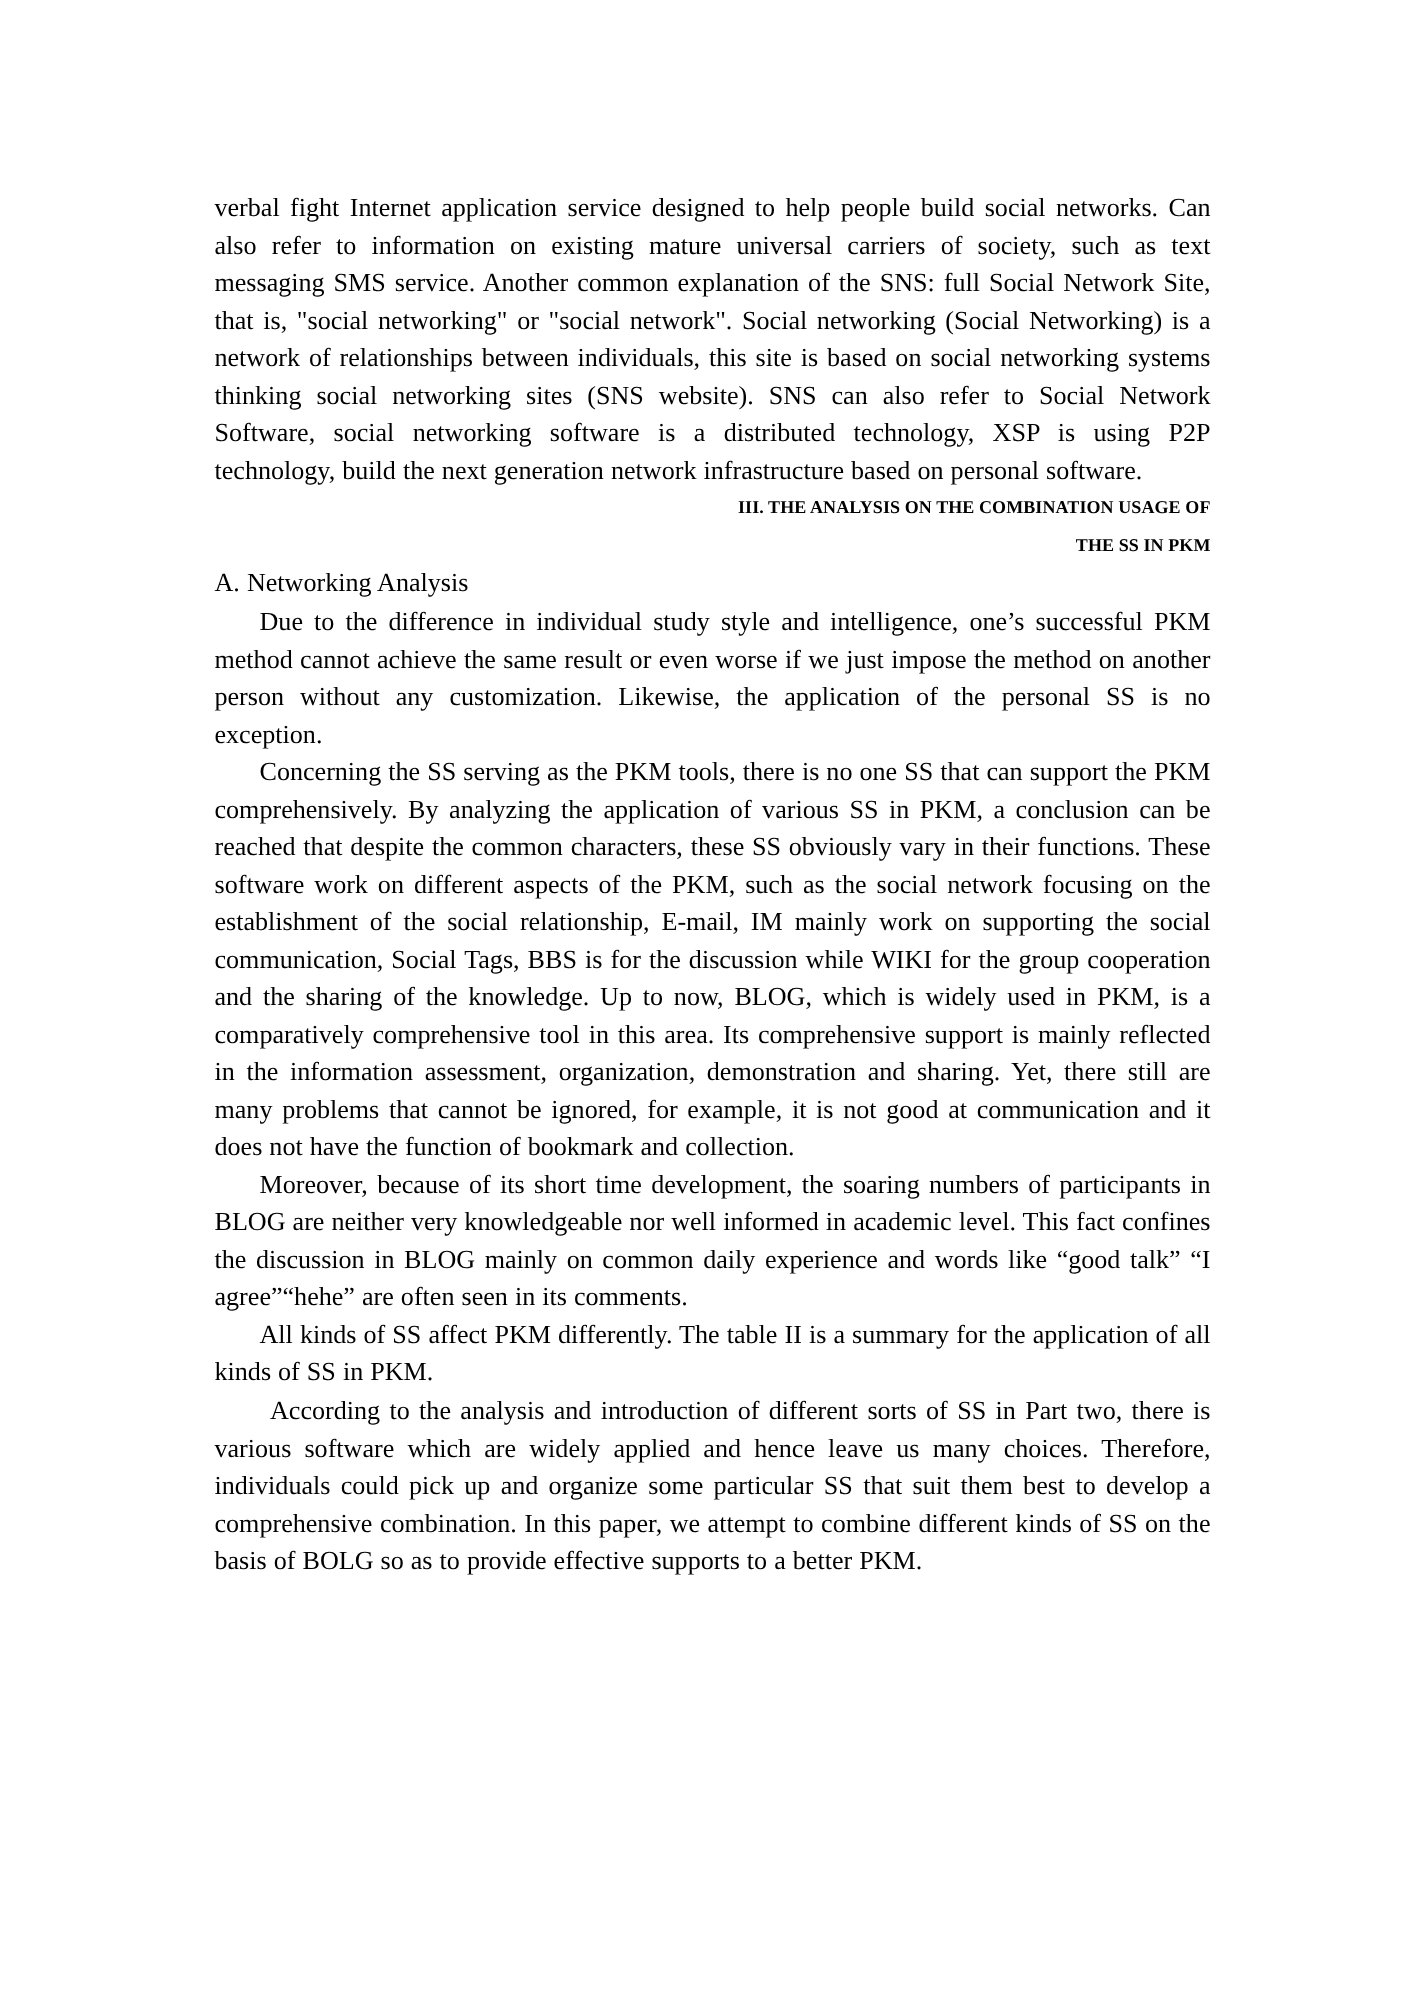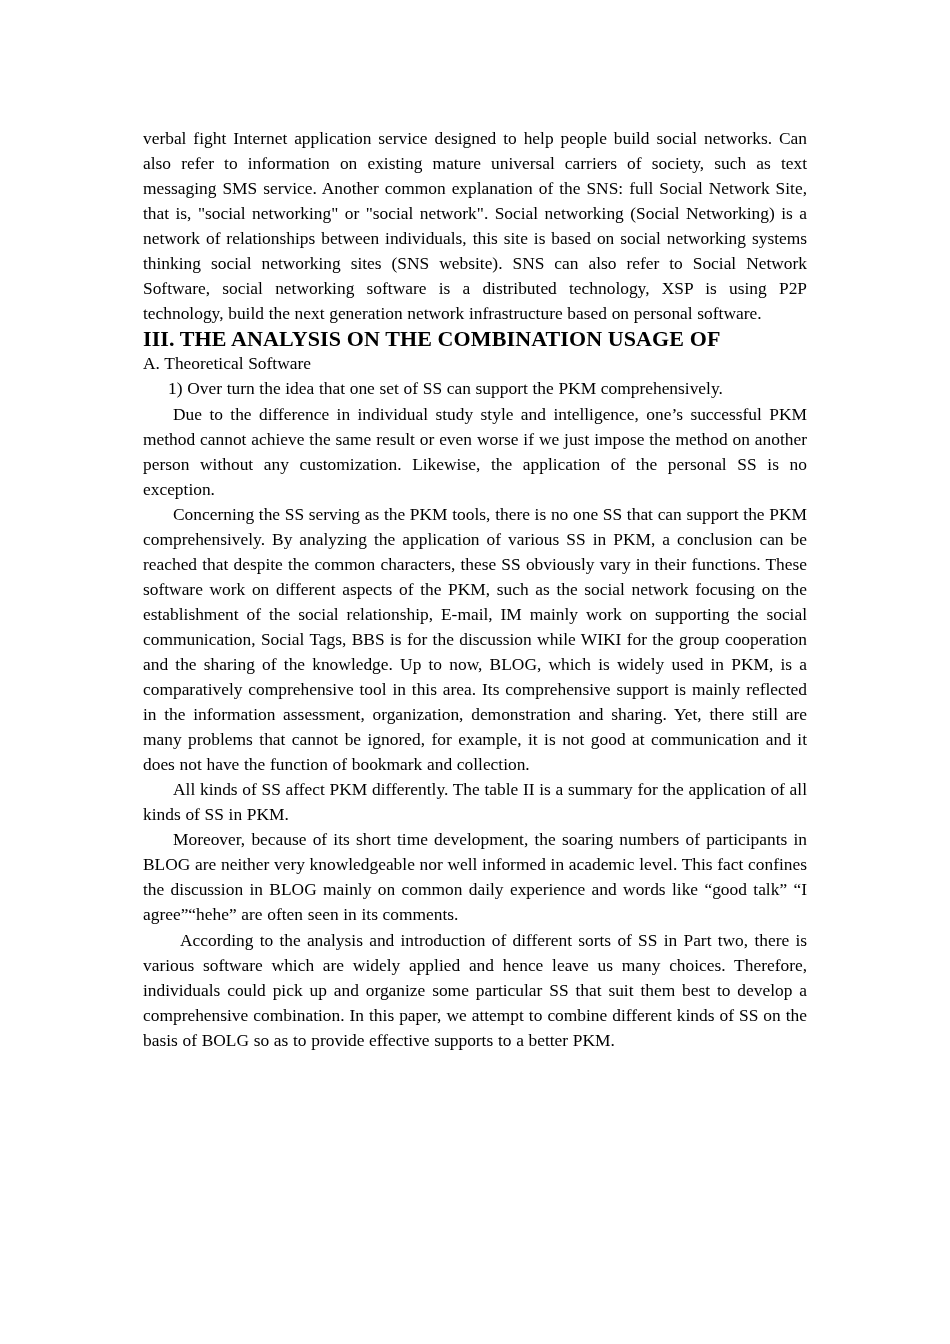--- a/index.html
+++ b/index.html
@@ -39,24 +39,24 @@
     -webkit-hyphens: none;
   }
   p.no-indent { text-indent: 0; }
   p.indent-sm { text-indent: 25px; }
   p.indent-md { text-indent: 30px; }
   p.indent-lg { text-indent: 37px; }
   p.last-line-left { text-align-last: left; }
   h2.section-heading {
     margin: 0;
     padding: 0;
-    font-size: 22px;
+    font-size: 12px;
     line-height: 25.05px;
     font-weight: bold;
-    text-align: left;
+    text-align: right;
     letter-spacing: 0.005em;
   }
   h2.section-heading .heading-line {
     display: block;
   }
   .sub-heading {
     margin: 0;
     padding: 0;
     font-size: 17.4px;
     line-height: 25.05px;
@@ -68,31 +68,31 @@
 <body>
 
 <div class="page">
   <div class="text-column">
 
     <p class="body-par no-indent last-line-left">verbal fight Internet application service designed to help people build social networks. Can also refer to information on existing mature universal carriers of society, such as text messaging SMS service. Another common explanation of the SNS: full Social Network Site, that is, "social networking" or "social network". Social networking (Social Networking) is a network of relationships between individuals, this site is based on social networking systems thinking social networking sites (SNS website). SNS can also refer to Social Network Software, social networking software is a distributed technology, XSP is using P2P technology, build the next generation network infrastructure based on personal software.</p>
 
 
     <h2 class="section-heading">
       <span class="heading-line">III. THE ANALYSIS ON THE COMBINATION USAGE OF</span>
+      <span class="heading-line">THE SS IN PKM</span>
     </h2>
 
-    <p class="body-par sub-heading">A. Theoretical Software</p>
+    <p class="body-par sub-heading">A. Networking Analysis</p>
 
-    <p class="body-par indent-sm last-line-left">1) Over turn the idea that one set of SS can support the PKM comprehensively.</p>
 
     <p class="body-par indent-md last-line-left">Due to the difference in individual study style and intelligence, one’s successful PKM method cannot achieve the same result or even worse if we just impose the method on another person without any customization. Likewise, the application of the personal SS is no exception.</p>
 
     <p class="body-par indent-md last-line-left">Concerning the SS serving as the PKM tools, there is no one SS that can support the PKM comprehensively. By analyzing the application of various SS in PKM, a conclusion can be reached that despite the common characters, these SS obviously vary in their functions. These software work on different aspects of the PKM, such as the social network focusing on the establishment of the social relationship, E-mail, IM mainly work on supporting the social communication, Social Tags, BBS is for the discussion while WIKI for the group cooperation and the sharing of the knowledge. Up to now, BLOG, which is widely used in PKM, is a comparatively comprehensive tool in this area. Its comprehensive support is mainly reflected in the information assessment, organization, demonstration and sharing. Yet, there still are many problems that cannot be ignored, for example, it is not good at communication and it does not have the function of bookmark and collection.</p>
 
+    <p class="body-par indent-md last-line-left">Moreover, because of its short time development, the soaring numbers of participants in BLOG are neither very knowledgeable nor well informed in academic level. This fact confines the discussion in BLOG mainly on common daily experience and words like “good talk” “I agree”“hehe” are often seen in its comments.</p>
+
     <p class="body-par indent-md last-line-left">All kinds of SS affect PKM differently. The table II is a summary for the application of all kinds of SS in PKM.</p>
-
-    <p class="body-par indent-md last-line-left">Moreover, because of its short time development, the soaring numbers of participants in BLOG are neither very knowledgeable nor well informed in academic level. This fact confines the discussion in BLOG mainly on common daily experience and words like “good talk” “I agree”“hehe” are often seen in its comments.</p>
 
 
     <p class="body-par indent-lg last-line-left">According to the analysis and introduction of different sorts of SS in Part two, there is various software which are widely applied and hence leave us many choices. Therefore, individuals could pick up and organize some particular SS that suit them best to develop a comprehensive combination. In this paper, we attempt to combine different kinds of SS on the basis of BOLG so as to provide effective supports to a better PKM.</p>
 
   </div>
 </div>
 
 </body></html>

